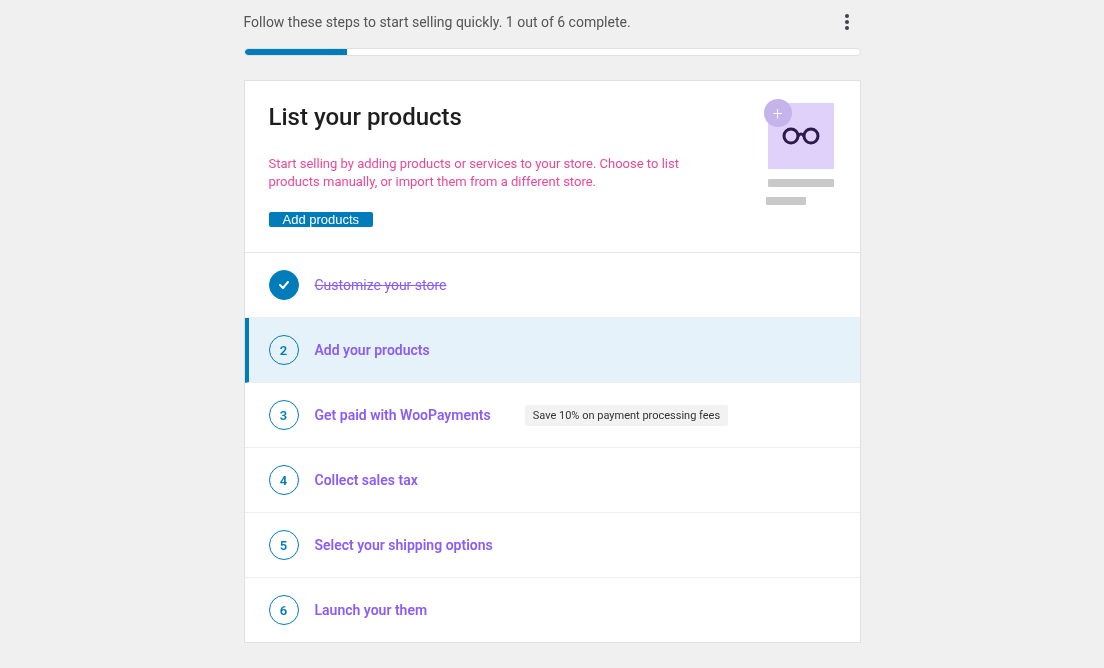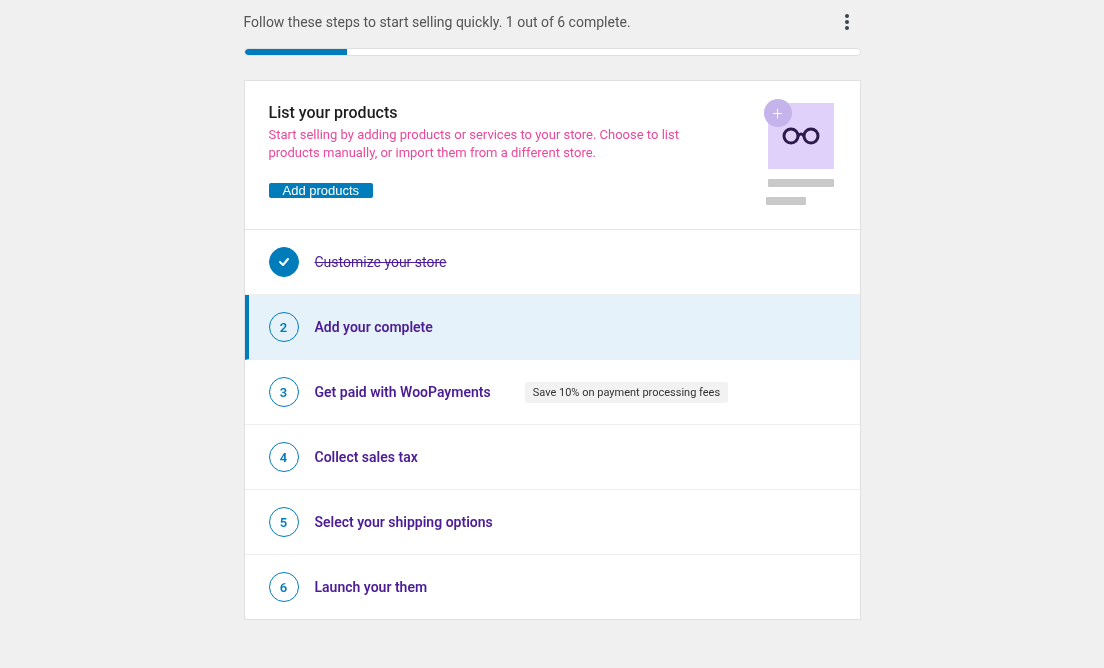--- a/index.html
+++ b/index.html
@@ -56,23 +56,23 @@
     margin-top: 24px;
   }
   .card-top {
     display: flex;
     padding: 22px 24px 24px 24px;
     gap: 24px;
     border-bottom: 1px solid #e5e5e5;
   }
   .card-top-left { flex: 1; }
   .card-title {
-    font-size: 16px;
+    font-size: 24px;
     font-weight: 500;
-    margin-bottom: 4px;
+    margin-bottom: 24px;
     color: #1e1e1e;
   }
   .card-desc {
     font-size: 13px;
     line-height: 1.4;
     color: #ec4899;
     max-width: 420px;
     margin-bottom: 18px;
   }
   .primary-btn {
@@ -128,21 +128,21 @@
     color:#007cba;
     font-weight:600;
     font-size:13px;
     flex-shrink:0;
   }
   .circle.done {
     background:#007cba;
     border-color:#007cba;
   }
   .task-label {
-    color:#4c1d95;
+    color:#8b5cf6;
     font-size:14px;
     font-weight:600;
   }
   .task.completed .task-label {
     text-decoration: line-through;
     font-weight:400;
   }
   .badge {
     font-size:11px;
     background:#f2f2f2;
@@ -193,21 +193,21 @@
     <div class="task completed">
           <div class="circle done">
             <svg width="14" height="14" viewBox="0 0 14 14">
               <path d="M3 7 L6 10 L11 4" stroke="#fff" stroke-width="2" fill="none" stroke-linecap="round" stroke-linejoin="round"></path>
             </svg>
           </div>
           <div class="task-label">Customize your store</div>
         </div>
         <div class="task active">
           <div class="circle">2</div>
-          <div class="task-label">Add your complete</div>
+          <div class="task-label">Add your products</div>
         </div>
         <div class="task">
           <div class="circle">3</div>
           <div class="task-label">Get paid with WooPayments</div>
           <div class="badge">Save 10% on payment processing fees</div>
         </div>
         <div class="task">
           <div class="circle">4</div>
           <div class="task-label">Collect sales tax</div>
         </div>

